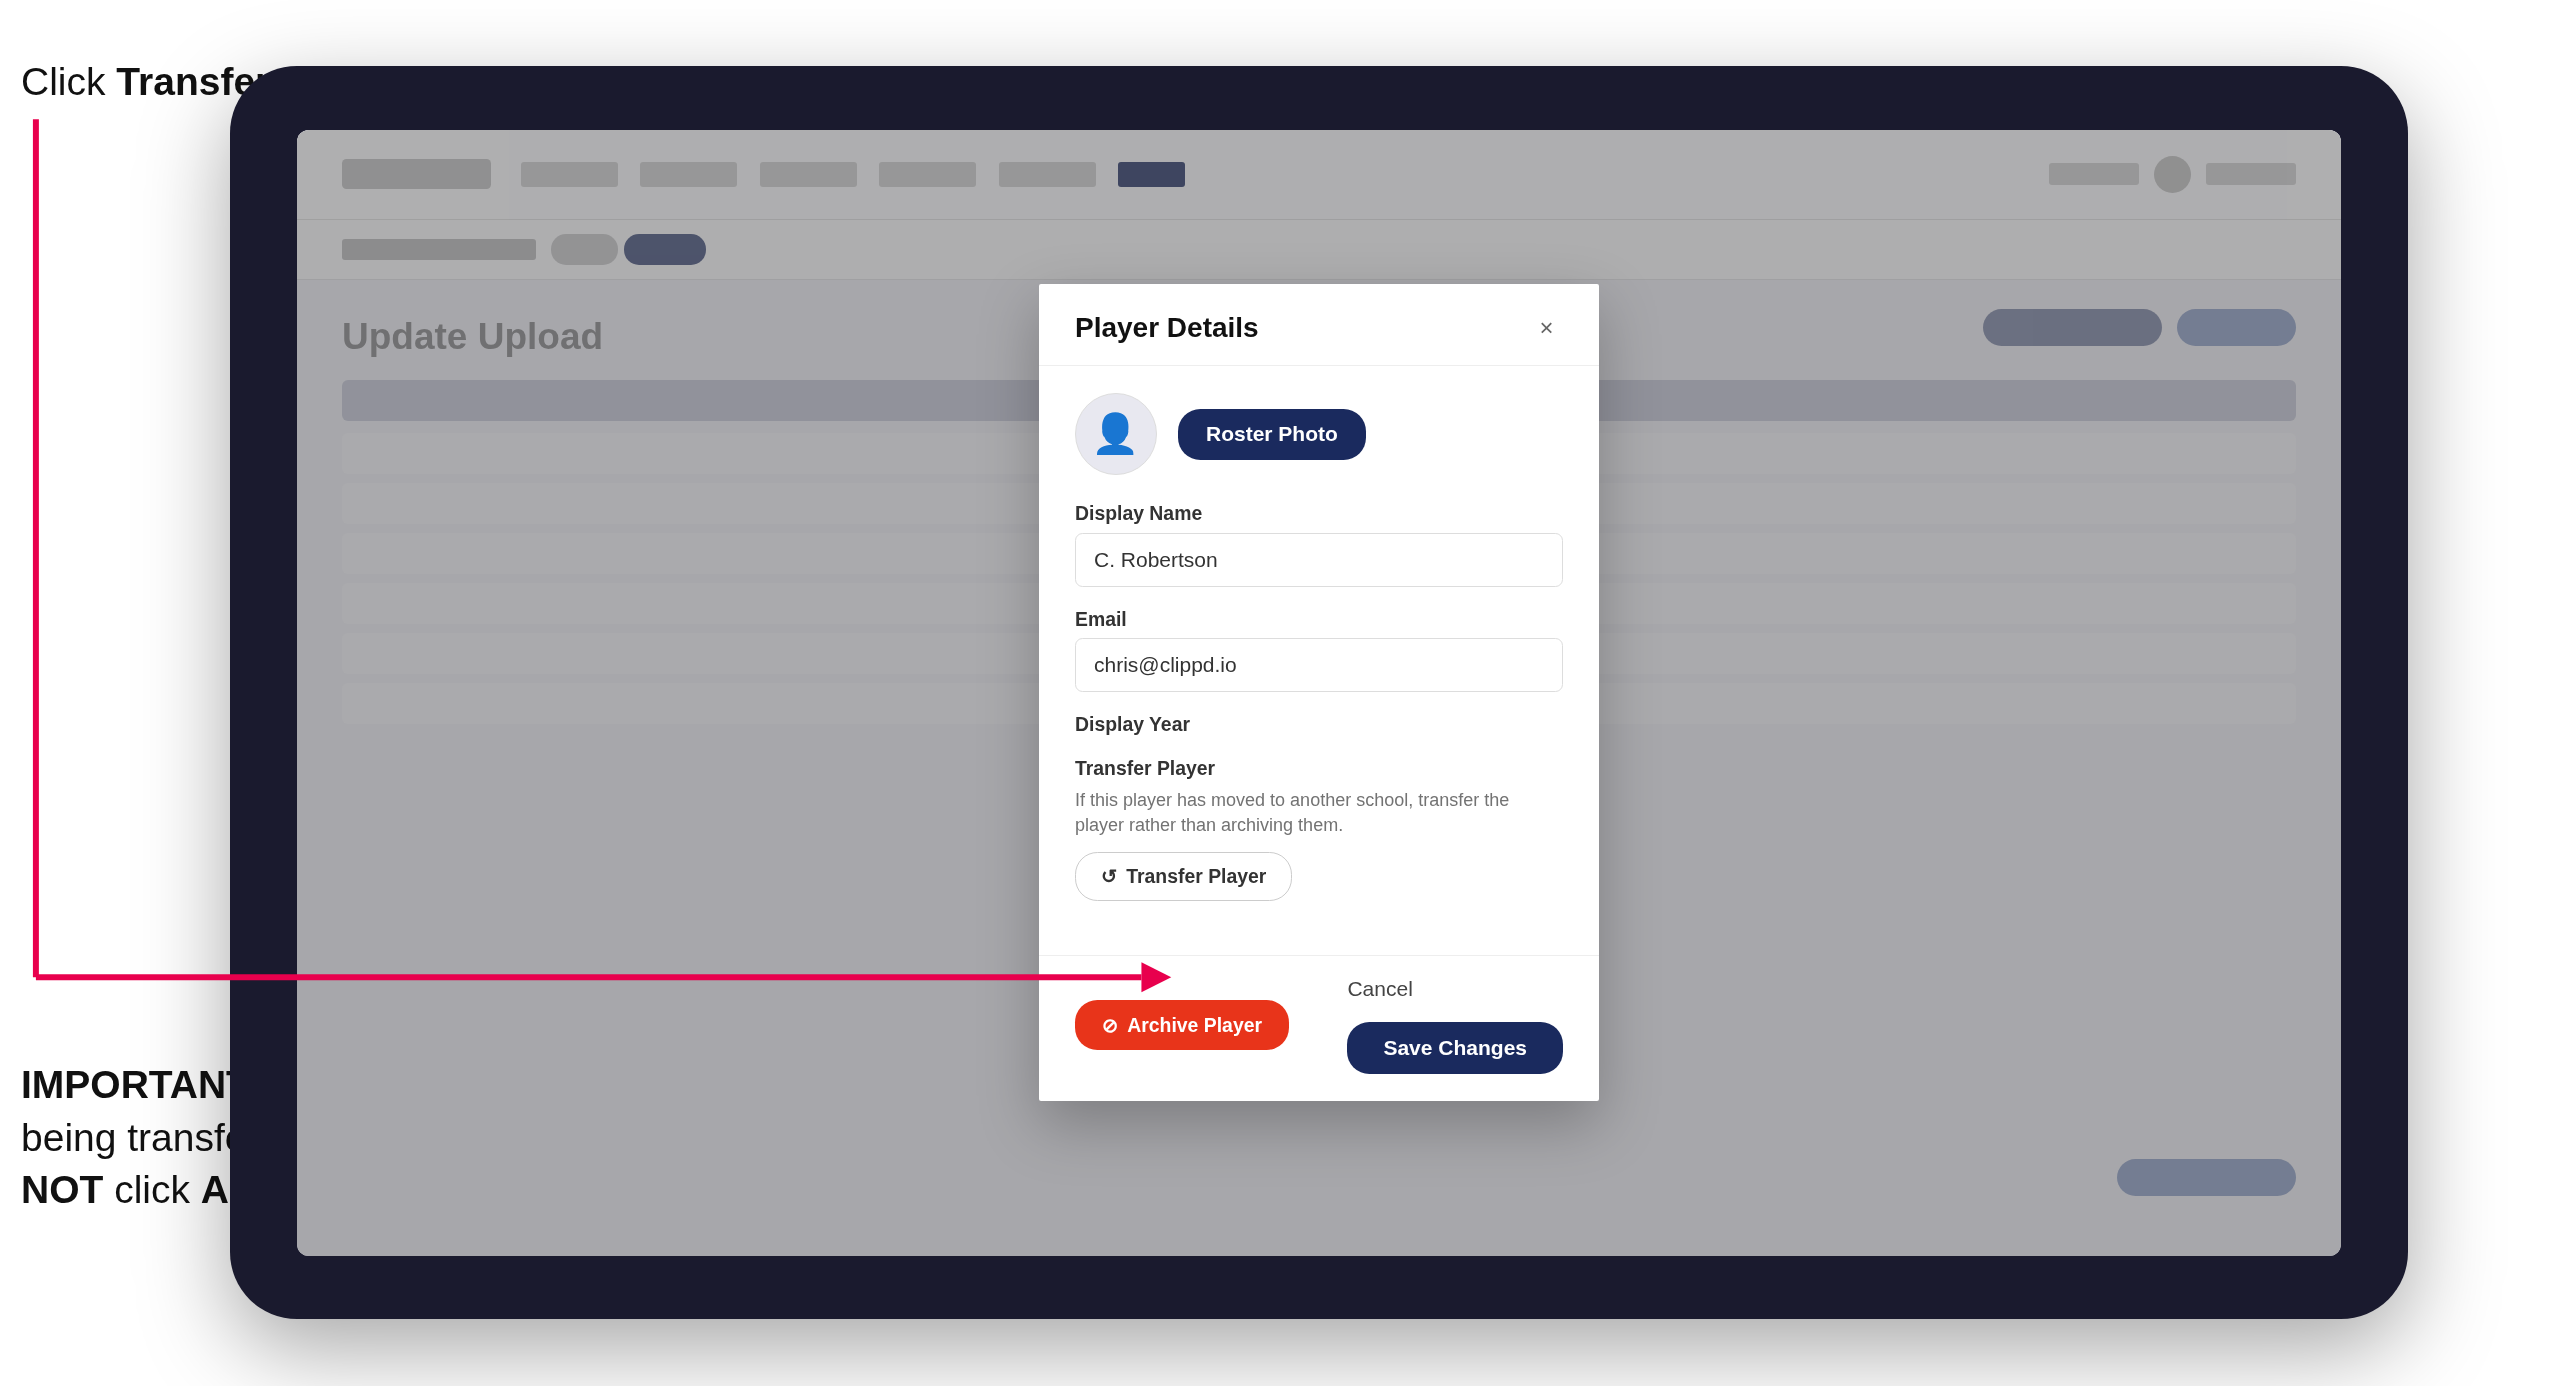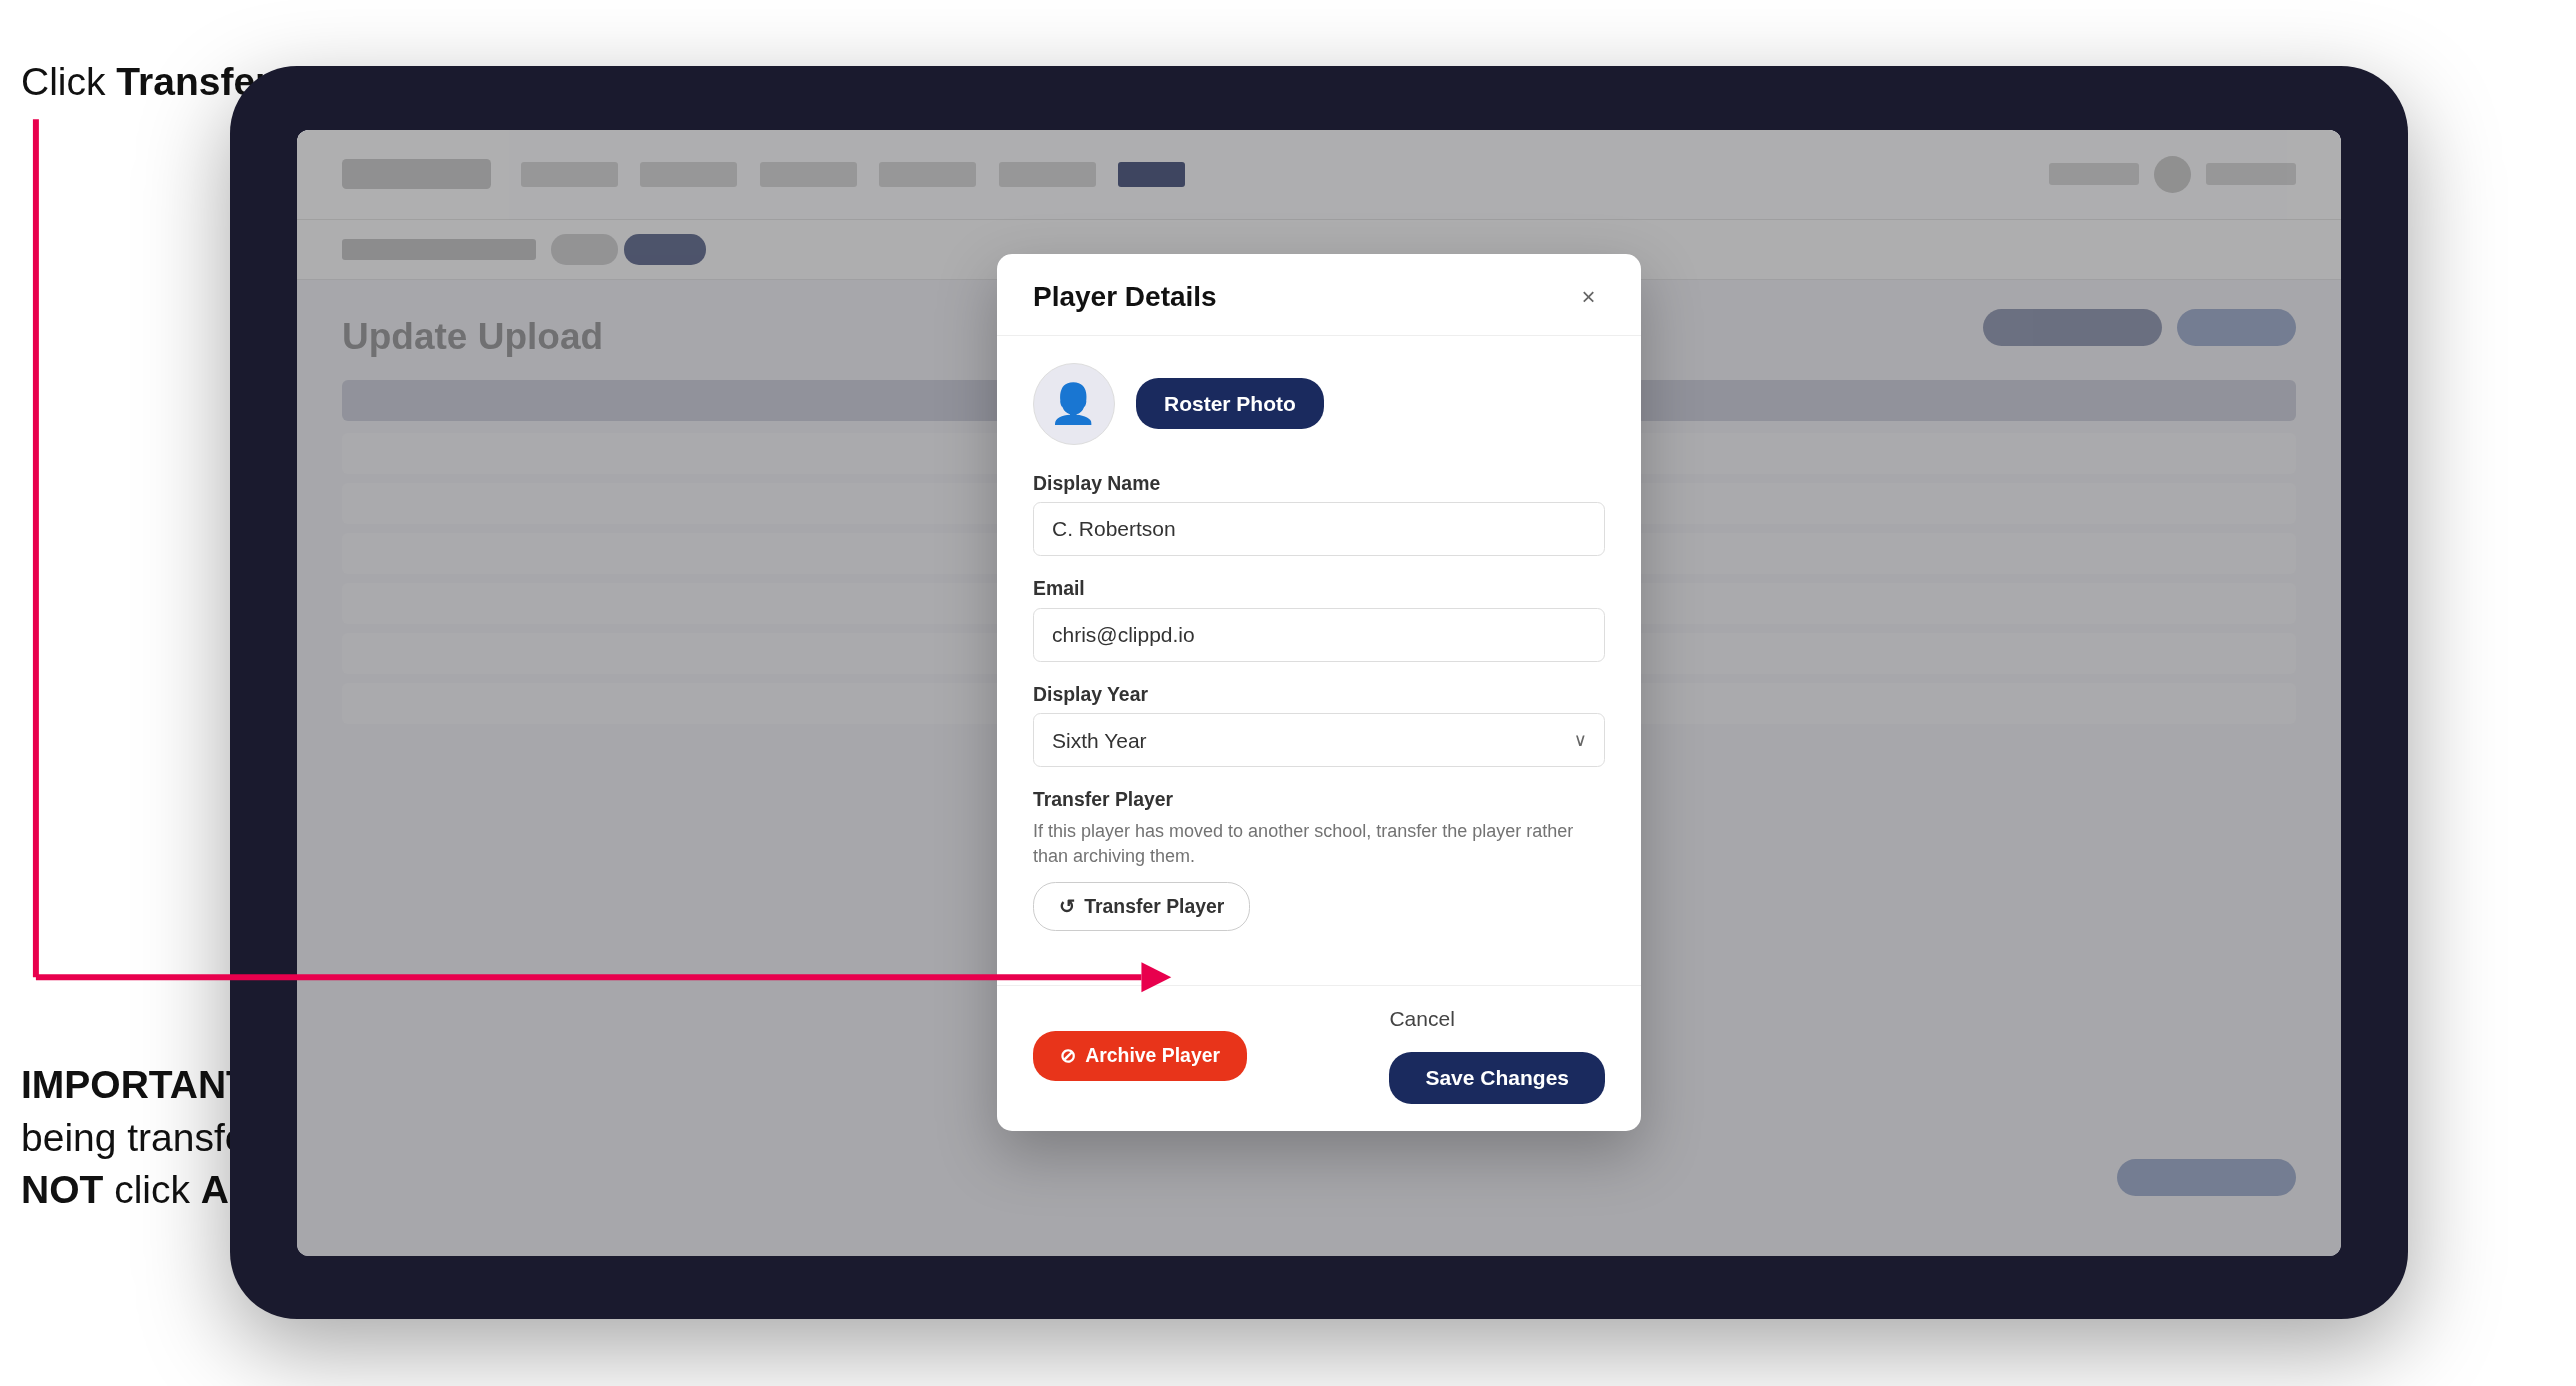--- a/index.html
+++ b/index.html
@@ -183,22 +183,22 @@
       background: rgba(0,0,0,0.3);
       display: flex;
       align-items: center;
       justify-content: center;
       z-index: 10;
     }
 
     
     .modal {
       background: #ffffff;
-      border-radius: 15px;
-      width: 644px;
+      border-radius: 2px;
+      width: 560px;
       padding: 0;
       box-shadow: 0 22.4px 60px rgba(0,0,0,0.25);
       position: relative;
     }
 
     .modal-header {
       display: flex;
       align-items: center;
       justify-content: space-between;
       padding: 27px 36px 21px 36px;
@@ -580,31 +580,20 @@
             <input class="form-input" type="text" value="C. Robertson" style="">
           </div>
 
           <div class="form-group">
             <label class="form-label">Email</label>
             <input class="form-input" type="email" value="chris@clippd.io" style="">
           </div>
 
           <div class="form-group">
             <label class="form-label">Display Year</label>
-            <div class="select-wrapper">
-              <select class="form-select">
-                <option value="sixth-year" selected="">Sixth Year</option>
-                <option value="first-year">First Year</option>
-                <option value="second-year">Second Year</option>
-                <option value="third-year">Third Year</option>
-                <option value="fourth-year">Fourth Year</option>
-                <option value="fifth-year">Fifth Year</option>
-              </select>
-              <span class="select-chevron">∨</span>
-            </div>
           </div>
 
           <div class="transfer-section">
             <div class="transfer-label">Transfer Player</div>
             <div class="transfer-desc">If this player has moved to another school, transfer the player rather than archiving them.</div>
             <button class="transfer-btn">
               <span class="transfer-btn-icon">↺</span>
               <span>Transfer Player</span>
             </button>
           </div>

